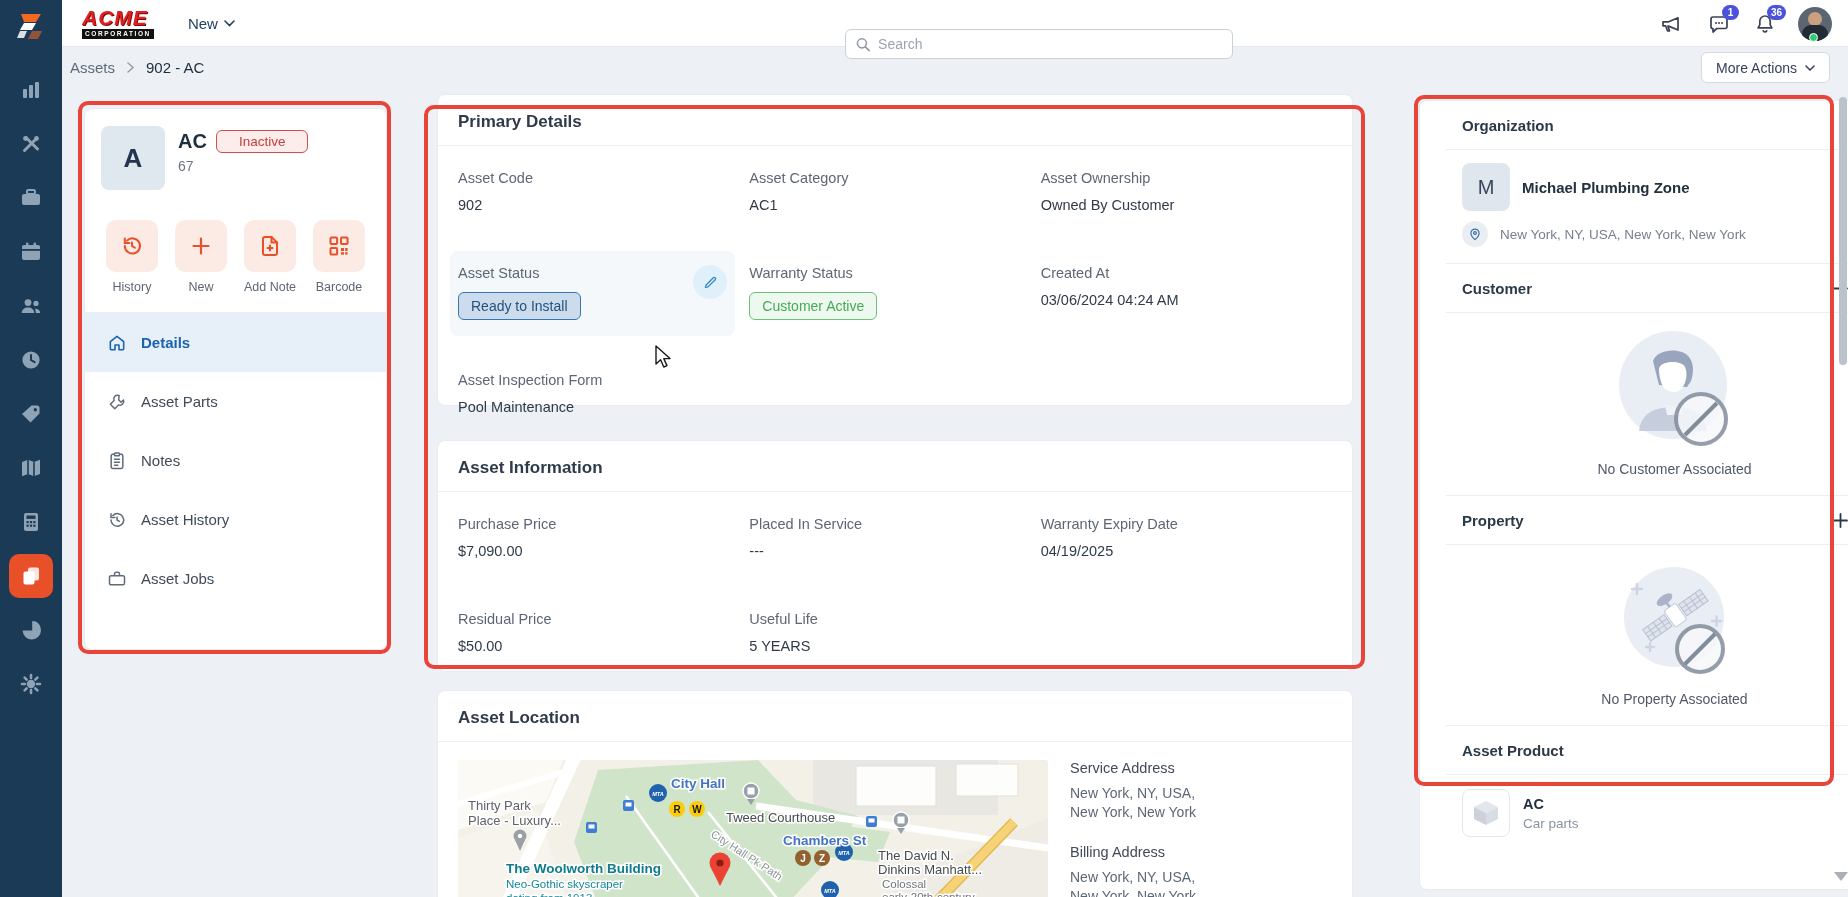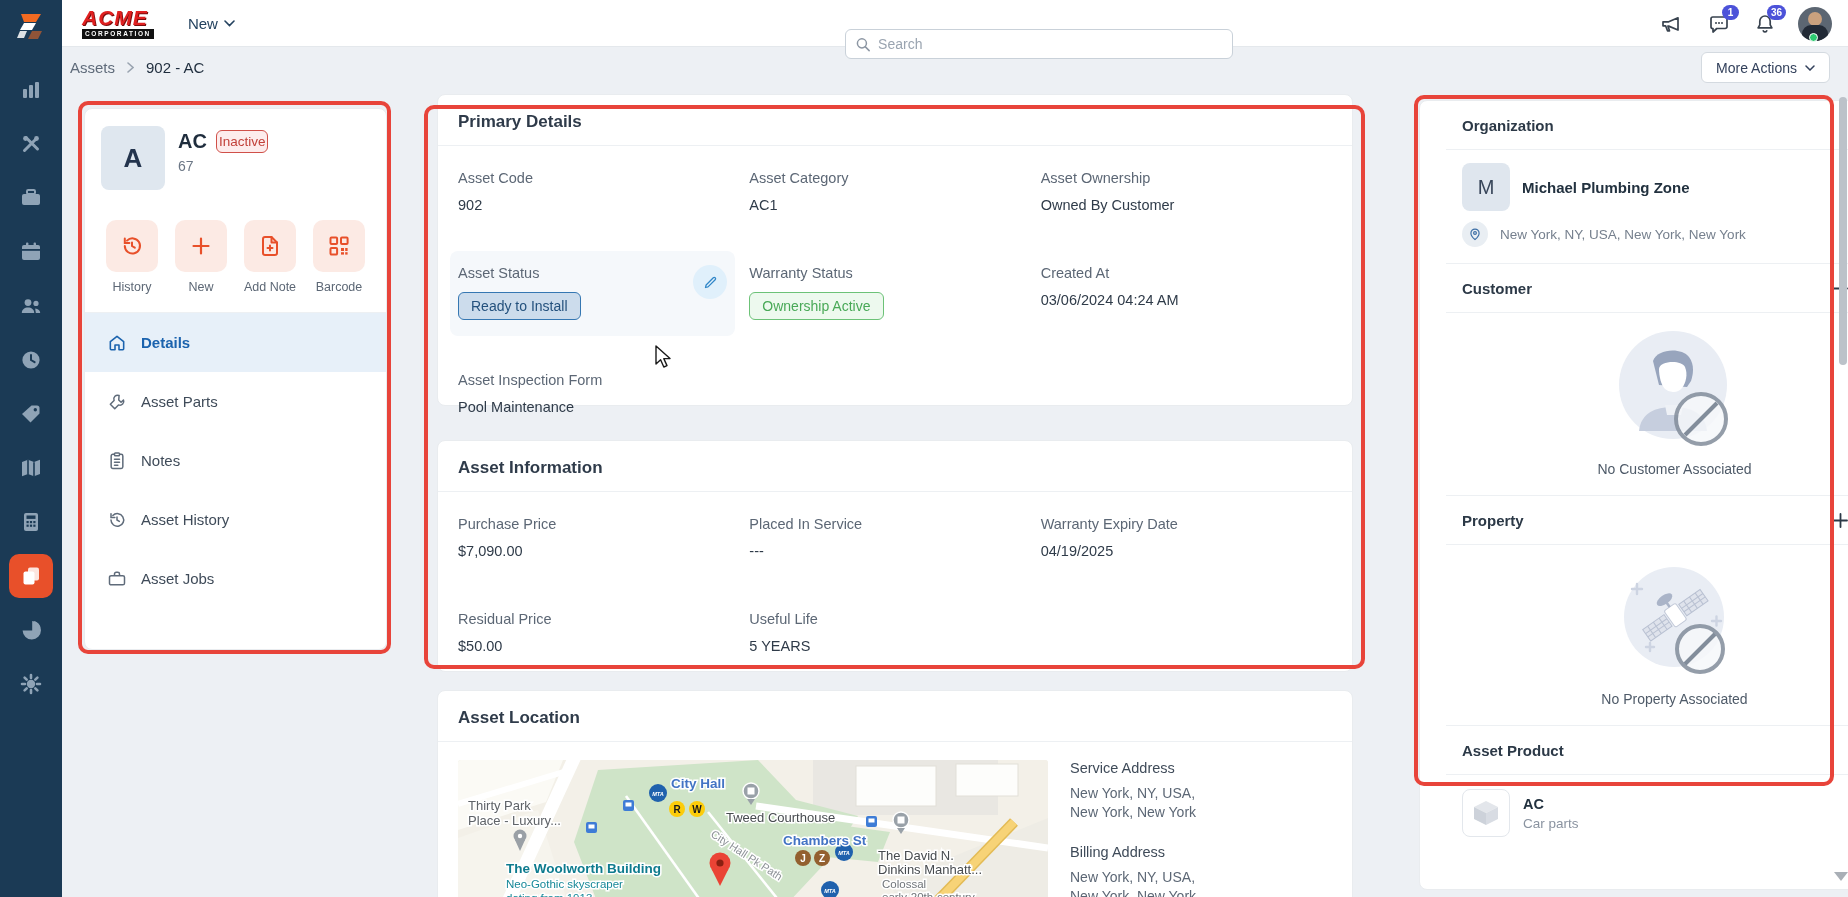--- a/index.html
+++ b/index.html
@@ -56,21 +56,21 @@
   .card-divider { height:1px; background:#edf0f3; }
   
   .left-card { left:84px; top:108px; width:303px; height:542px; }
   .asset-head { display:flex; padding:17px 16px 0; gap:13px; }
   .asset-avatar { width:64px; height:64px; border-radius:8px; background:#dfe7ef; display:flex; align-items:center; justify-content:center;
     font-size:26px; font-weight:700; color:#23344d; }
   .asset-name-row { display:flex; align-items:center; gap:9px; margin-top:4px; }
   .asset-name { font-size:20px; font-weight:700; color:#1f2d3d; }
   .asset-sub { font-size:14px; color:#6b7685; margin-top:5px; }
   .chip { display:inline-block; border-radius:6px; border:1px solid; font-size:14px; padding:5px 12px; }
-  .chip-red { background:#fdecec; border-color:#d05049; color:#c2413a; font-size:13.5px; padding:3px 2px; }
+  .chip-red { background:#fdecec; border-color:#d05049; color:#c2413a; font-size:13.5px; padding:3px 22px; }
   .chip-blue { background:#ccdcec; border-color:#3577b2; color:#24517d; }
   .chip-green { background:#edf9ee; border-color:#6cc277; color:#49a957; }
   .asset-actions { display:flex; justify-content:space-between; padding:0 16px; margin-top:30px; }
   .act { display:flex; flex-direction:column; align-items:center; width:62px; cursor:pointer;justify-content:center; }
   .act-tile { width:52px; height:52px; border-radius:10px; background:#fceae4; display:flex; align-items:center; justify-content:center; }
   .act-label { margin-top:8px; font-size:12.5px; color:#5c6775; }
   .left-menu { margin-top:18px; border-top:1px solid #edf0f3; }
   .menu-item { height:59px; display:flex; align-items:center; gap:14px; padding-left:22px; font-size:15px; color:#3f4b59; cursor:pointer; }
   .menu-item.active { background:#e7f0f9; color:#1b63ae; font-weight:600; }
   
@@ -405,21 +405,21 @@
         <div class="f-label">Asset Status</div>
         <span class="chip chip-blue">Ready to Install</span>
         <span class="pencil-btn">
           <svg width="15" height="15" viewBox="0 0 24 24" fill="none" stroke="#2f86c8" stroke-width="2" stroke-linejoin="round">
               <path d="M4 20l1-4L16.5 4.5a2.1 2.1 0 0 1 3 3L8 19z"></path>
             </svg>
         </span>
       </div>
       <div>
         <div class="f-label">Warranty Status</div>
-        <span class="chip chip-green">Ownership Active</span>
+        <span class="chip chip-green">Customer Active</span>
       </div>
       <div>
         <div class="f-label">Created At</div>
         <div class="f-value">03/06/2024 04:24 AM</div>
       </div>
       <div>
         <div class="f-label">Asset Inspection Form</div>
         <div class="f-value">Pool Maintenance</div>
       </div>
     </div>

